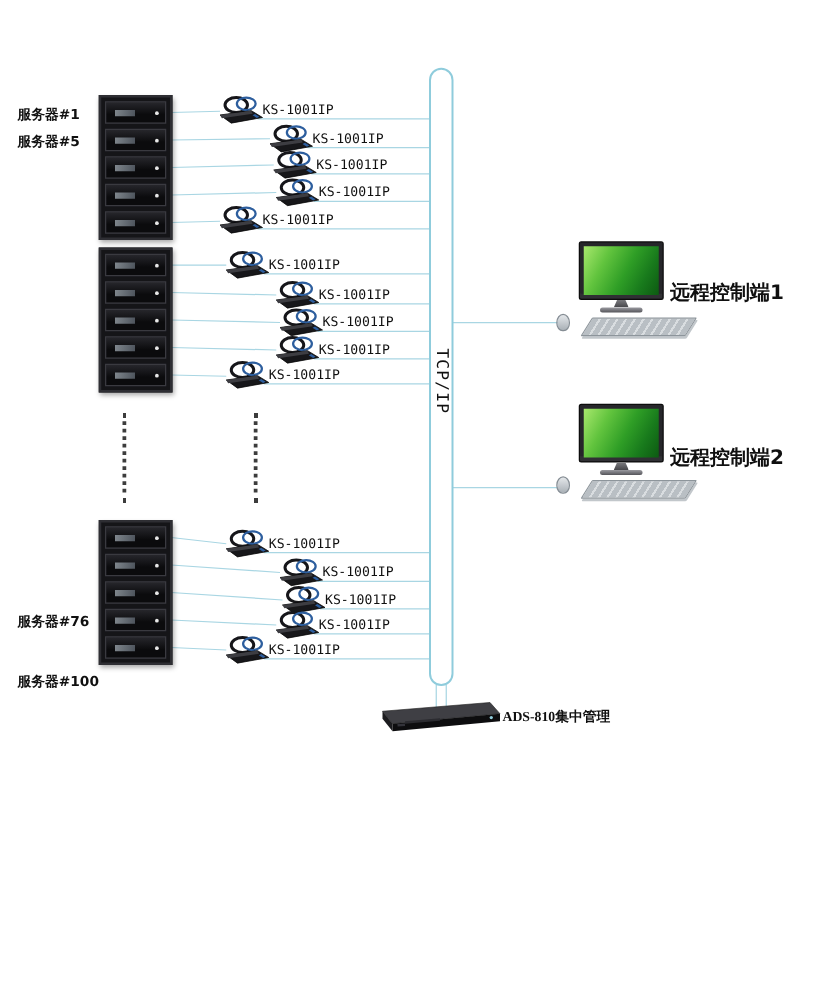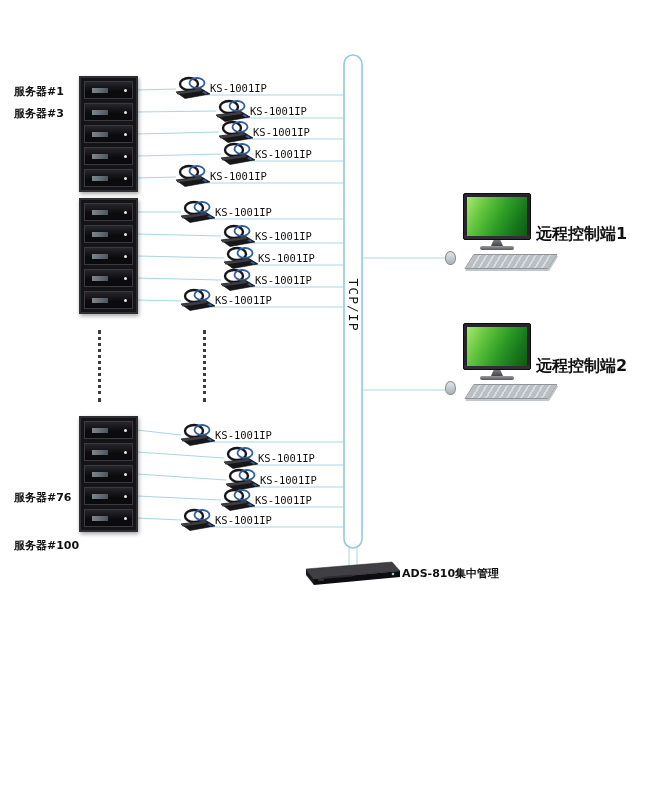--- a/index.html
+++ b/index.html
@@ -43,21 +43,21 @@
   .keyboard { position:absolute; left:26px; top:61px; width:84px; height:15px;
               background:repeating-linear-gradient(90deg,#b9bfc4 0 5px,#d9dde0 5px 7px);
               border:1px solid #8d959b; transform:skewX(-32deg); border-radius:1px;
               box-shadow:2px 2px 0 rgba(120,130,140,.45); }
   .mouse { position:absolute; left:2px; top:58px; width:11px; height:14px;
            background:linear-gradient(#e4e7ea,#aab1b7); border:1px solid #858d94;
            border-radius:50% 50% 46% 46%; }
   .remote-label { position:absolute; font-size:16px; font-weight:bold; color:#101010; white-space:nowrap; }
 
   .ads-label { position:absolute; left:402px; top:566px; font-size:11px; font-weight:bold;
-               color:#101010; white-space:nowrap; }
+               color:#101010; white-space:nowrap;font-family:Liberation Serif, serif; }
   .legend-label { position:absolute; left:490px; top:709px; font-size:17px; color:#101010; white-space:nowrap; }
   .footnote { position:absolute; left:390px; top:729px; font-size:12px; color:#101010; white-space:nowrap; }
 </style>
 </head>
 <body>
 
 <div class="canvas">
 
   <svg width="0" height="0" style="position:absolute">
     <defs>
@@ -128,21 +128,21 @@
   </div>
   <div class="rack" style="top:416px">
     <div class="rack-slot"></div>
     <div class="rack-slot"></div>
     <div class="rack-slot"></div>
     <div class="rack-slot"></div>
     <div class="rack-slot"></div>
   </div>
 
   <div class="server-label" style="left:14px; top:84px">服务器#1</div>
-  <div class="server-label" style="left:14px; top:106px">服务器#3</div>
+  <div class="server-label" style="left:14px; top:106px">服务器#5</div>
   <div class="server-label" style="left:14px; top:490px">服务器#76</div>
   <div class="server-label" style="left:14px; top:538px">服务器#100</div>
 
   <div class="dots" style="left:98px;  top:330px"></div>
   <div class="dots" style="left:203px; top:330px"></div>
 
   <svg class="ks" style="left:174px;top:75px" width="38" height="26">
       <use href="#ks-icon"></use>
     </svg>
   <svg class="ks" style="left:214px;top:98px" width="38" height="26">

